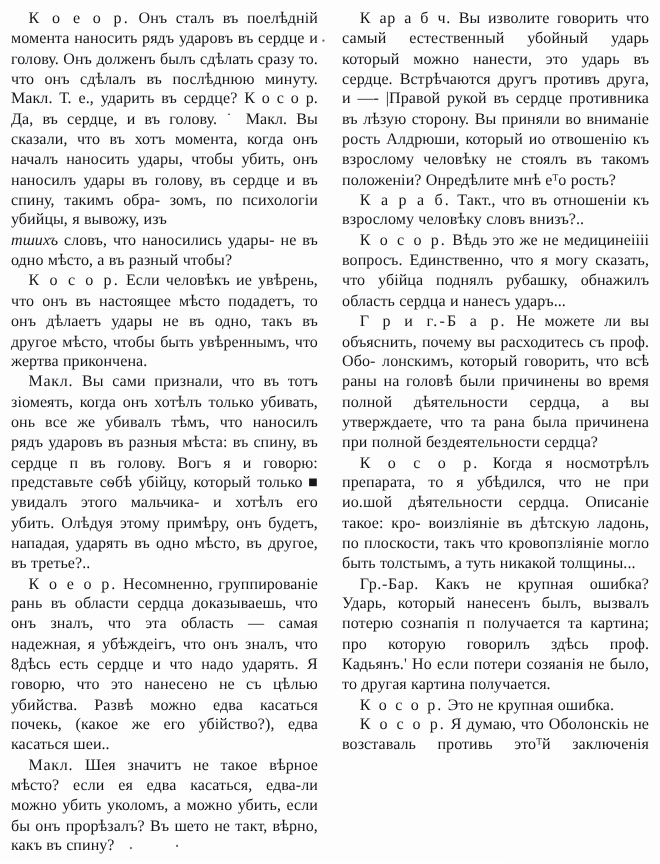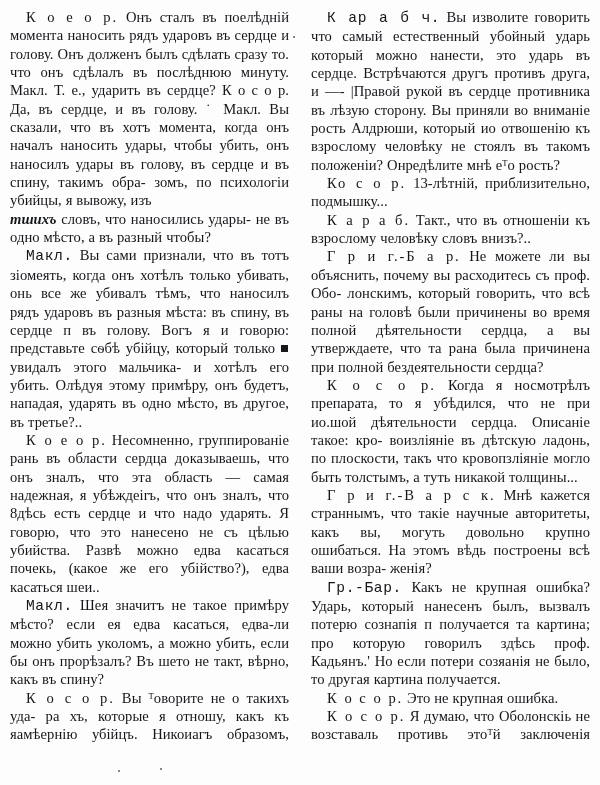--- a/index.html
+++ b/index.html
@@ -59,25 +59,23 @@
   
   .para.stretch {
     text-align-last: justify;
   }
 
   .speaker {
     letter-spacing: 1.9px;
   }
   .speaker-tight {
     letter-spacing: 0.6px;
-    font-family: Liberation Mono, monospace;
   }
   .ital {
     font-style: italic;
-    font-weight: bold;
   }
   .blot {
     display: inline-block;
     width: 7px;
     height: 7px;
     background: #16181c;
     vertical-align: baseline;
     position: relative;
     top: -1px;
     margin-right: 1px;
@@ -99,45 +97,45 @@
   <div class="speck" style="left:160px; top:768px; width:2px; height:2px;"></div>
 
   <div class="columns">
 
     <div class="column">
 
       <p class="para"><span class="speaker">К о е о р.</span> <span>Онъ сталъ въ поелѣдній момента наносить рядъ ударовъ въ сердце и голову. Онъ долженъ былъ сдѣлать сразу то. что онъ сдѣлалъ въ послѣднюю минуту. Макл. Т. е., ударить въ сердце? К о с о р. Да, въ сердце, и въ голову. ˙ Макл. Вы сказали, что въ хотъ момента, когда онъ началъ наносить удары, чтобы убить, онъ наносилъ удары въ голову, въ сердце и въ спину, такимъ обра- зомъ, по психологіи убийцы, я вывожу, изъ</span></p>
 
       <p class="para cont"><span class="ital">тшихъ</span><span> словъ, что наносились удары- не въ одно мѣсто, а въ разный чтобы?</span></p>
 
+      <p class="para"><span class="speaker">К о с о р.</span> <span>Если человѣкъ ие увѣрень, что онъ въ настоящее мѣсто подадетъ, то онъ дѣлаетъ удары не въ одно, такъ въ другое мѣсто, чтобы быть увѣреннымъ, что жертва прикончена.</span></p>
 
       <p class="para"><span class="speaker-tight">Макл.</span> <span>Вы сами признали, что въ тотъ зіомеять, когда онъ хотѣлъ только убивать, онь все же убивалъ тѣмъ, что наносилъ рядъ ударовъ въ разныя мѣста: въ спину, въ сердце п въ голову. Вогъ я и говорю: представьте сѳбѣ убійцу, который только <span class="blot"></span>увидалъ этого мальчика- и хотѣлъ его убить. Олѣдуя этому примѣру, онъ будетъ, нападая, ударять въ одно мѣсто, въ другое, въ третье?..</span></p>
 
       <p class="para"><span class="speaker">К о е о р.</span> <span>Несомненно, группированіе рань въ области сердца доказываешь, что онъ зналъ, что эта область — самая надежная, я убѣждеіrъ, что онъ зналъ, что 8дѣсь есть сердце и что надо ударять. Я говорю, что это нанесено не съ цѣлью убийства. Развѣ можно едва касаться почекь, (какое же его убійство?), едва касаться шеи..</span></p>
 
-      <p class="para"><span class="speaker-tight">Макл.</span> <span>Шея значитъ не такое примѣру мѣсто? если ея едва касаться, едва-ли можно убить уколомъ, а можно убить, если бы онъ прорѣзалъ? Въ шето не такт, вѣрно, какъ въ спину?</span></p>
+      <p class="para"><span class="speaker-tight">Макл.</span> <span>Шея значитъ не такое вѣрное мѣсто? если ея едва касаться, едва-ли можно убить уколомъ, а можно убить, если бы онъ прорѣзалъ? Въ шето не такт, вѣрно, какъ въ спину?</span></p>
 
       <p class="para stretch"><span class="speaker">К о с о р.</span> <span>Вы ᵀоворите не о такихъ уда- ра хъ, которые я отношу, какъ къ яамѣернію убійцъ. Никоиагъ  образомъ,</span></p>
 
     </div>
 
     <div class="column">
 
       <p class="para"><span class="speaker-tight">К ар а б ч.</span> <span>Вы изволите говорить что самый естественный убойный ударь который можно нанести, это ударь въ сердце. Встрѣчаются другъ противъ друга, и —- |Правой рукой въ сердце противника въ лѣзую сторону. Вы приняли во вниманіе рость Алдрюши, который ио отвошенію къ взрослому человѣку не стоялъ въ такомъ положеніи? Онредѣлите мнѣ еᵀо рость?</span></p>
 
-      <p class="para"><span class="speaker">Ко с о р.</span> <span>13-лѣтній, приблизительно, подмышку...</span></p>
 
       <p class="para"><span class="speaker">К а р а б.</span> <span>Такт., что въ отношеніи къ взрослому человѣку словъ внизъ?..</span></p>
 
+      <p class="para"><span class="speaker">К о с о р.</span> <span>Вѣдь это же не медицинеіііі вопросъ. Единственно, что я могу сказать, что убійца поднялъ рубашку, обнажилъ область сердца и нанесъ ударъ...</span></p>
 
       <p class="para"><span class="speaker">Г р и г.-Б а р.</span> <span>Не можете ли вы объяснить, почему вы расходитесь съ проф. Обо- лонскимъ, который говорить, что всѣ раны на головѣ были причинены во время полной дѣятельности сердца, а вы утверждаете, что та рана была причинена при полной бездеятельности сердца?</span></p>
 
       <p class="para"><span class="speaker">К о с о р.</span> <span>Когда я носмотрѣлъ препарата, то я убѣдился, что не при ио.шой дѣятельности сердца. Описаніе такое: кро- воизліяніе въ дѣтскую ладонь, по плоскости, такъ что кровопзліяніе могло быть толстымъ, а туть никакой толщины...</span></p>
 
-      <p class="para"><span class="speaker">Г р и г.-В а р с к.</span> <span>Мнѣ кажется страннымъ, что такіе научные авторитеты, какъ вы, могуть довольно крупно ошибаться. На этомъ вѣдь построены всѣ ваши возра- женія?</span></p>
 
       <p class="para"><span class="speaker-tight">Гр.-Бар.</span> <span>Какъ не крупная ошибка? Ударь, который нанесенъ былъ, вызвалъ потерю сознапія п получается та картина; про которую говорилъ здѣсь проф. Кадьянъ.' Но если потери созяанія не было, то другая картина получается.</span></p>
 
       <p class="para"><span class="speaker">К о с о р.</span> <span>Это не крупная ошибка.</span></p>
 
       <p class="para stretch"><span class="speaker">К о с о р.</span> <span>Я думаю, что Оболонскіь не возставаль противь этоᵀй заключенія</span></p>
 
     </div>
 
   </div>

